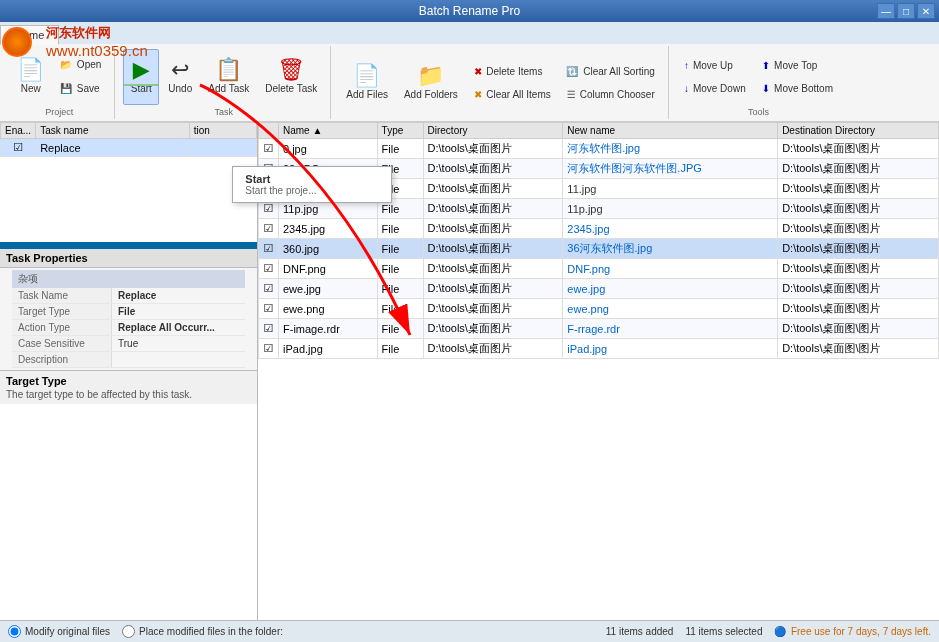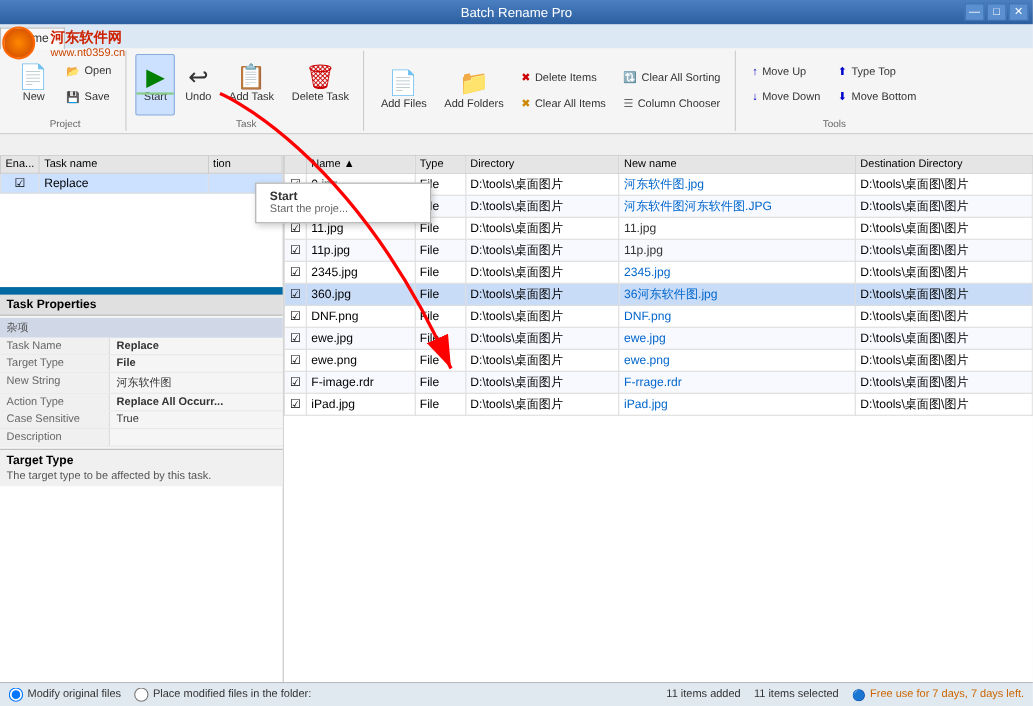--- a/index.html
+++ b/index.html
@@ -186,21 +186,20 @@
       width: 320px;
       height: 320px;
       pointer-events: none;
       z-index: 200;
     }
 
     
     .main-area {
       display: flex;
       height: calc(642px - 22px - 100px - 22px);
-      margin-top: 19px;
     }
 
     
     .left-panel {
       width: 258px;
       border-right: 1px solid #bbb;
       display: flex;
       flex-direction: column;
       background: white;
     }
@@ -237,21 +236,21 @@
       background: #f5f5f5;
     }
     .properties-header {
       background: #e0e0e0;
       padding: 3px 6px;
       font-weight: bold;
       font-size: 11px;
       border-bottom: 1px solid #bbb;
     }
     .properties-section {
-      padding: 2px 0;
+      padding: 2px 12px;
     }
     .properties-section-title {
       background: #d0d8e8;
       padding: 2px 6px;
       font-size: 10px;
       color: #555;
       display: flex;
       justify-content: space-between;
       align-items: center;
     }
@@ -360,21 +359,21 @@
       border-radius: 50%;
       background: radial-gradient(circle, #ff8800, #cc4400);
       border: 2px solid #ff6600;
     }
     .logo-text {
       font-size: 13px;
       font-weight: bold;
       color: #cc2200;
     }
     .logo-sub {
-      font-size: 10px;
+      font-size: 15px;
       color: #cc4400;
     }
   </style>
 </head>
 <body>
 
 <div class="title-bar">
   <span>Batch Rename Pro</span>
   <div class="title-bar-controls">
     <div class="title-btn">—</div>
@@ -480,21 +479,21 @@
           <span>Move Up</span>
         </div>
         <div class="ribbon-btn-small">
           <span class="icon-down">↓</span>
           <span>Move Down</span>
         </div>
       </div>
       <div class="ribbon-small-col">
         <div class="ribbon-btn-small">
           <span class="icon-top">⬆</span>
-          <span>Type Top</span>
+          <span>Move Top</span>
         </div>
         <div class="ribbon-btn-small">
           <span class="icon-bottom">⬇</span>
           <span>Move Bottom</span>
         </div>
       </div>
     </div>
     <div class="ribbon-group-label">Tools</div>
   </div>
 
@@ -531,24 +530,20 @@
         </div>
         <div class="prop-row">
           <div class="prop-label">Task Name</div>
           <div class="prop-value bold">Replace</div>
         </div>
         <div class="prop-row">
           <div class="prop-label">Target Type</div>
           <div class="prop-value bold">File</div>
         </div>
         <div class="prop-row">
-          <div class="prop-label">New String</div>
-          <div class="prop-value">河东软件图</div>
-        </div>
-        <div class="prop-row">
           <div class="prop-label">Action Type</div>
           <div class="prop-value bold">Replace All Occurr...</div>
         </div>
         <div class="prop-row">
           <div class="prop-label">Case Sensitive</div>
           <div class="prop-value">True</div>
         </div>
         <div class="prop-row">
           <div class="prop-label">Description</div>
           <div class="prop-value"></div>

